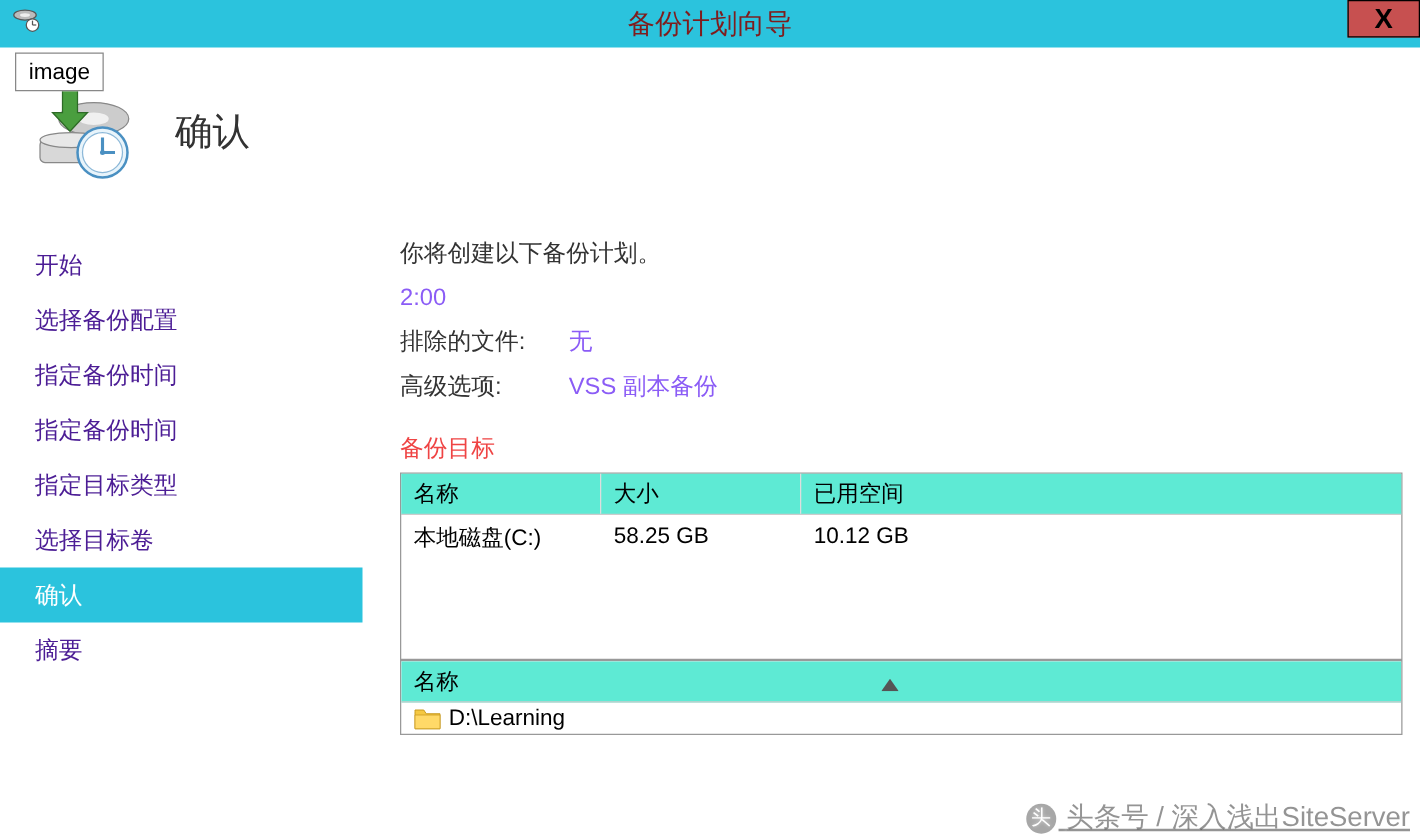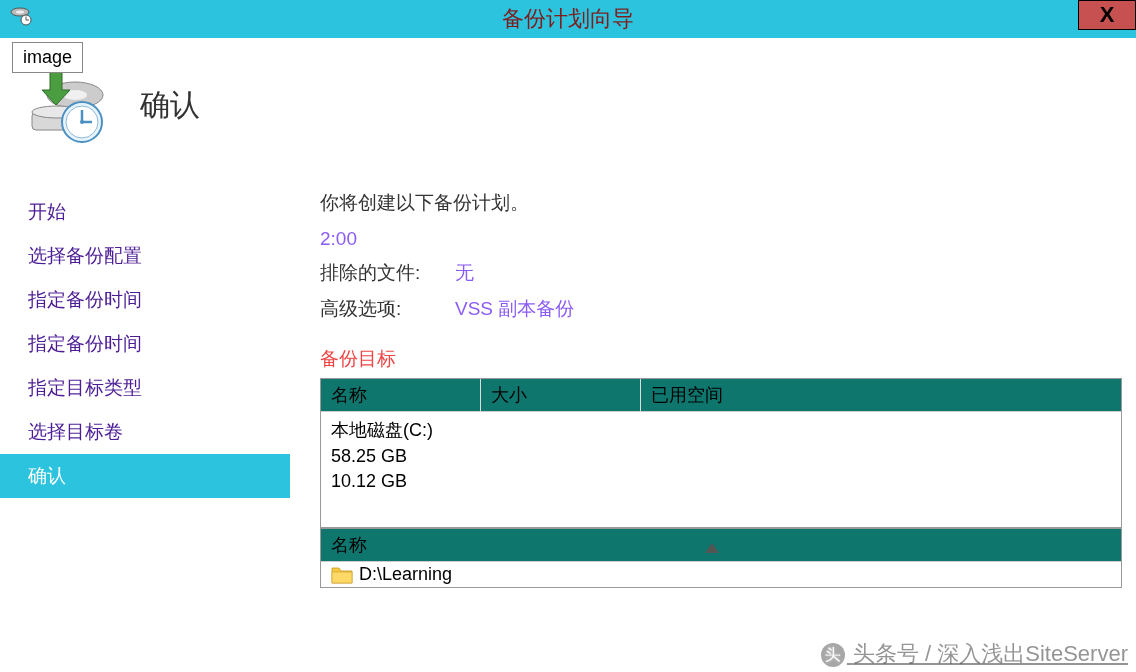--- a/index.html
+++ b/index.html
@@ -120,41 +120,40 @@
     }
     .table-box {
       border: 1px solid #999;
       background: #fff;
     }
     .target-table { height: 150px; }
     .items-table { height: 60px; overflow: hidden; }
     .table-header {
       display: flex;
       border-bottom: 1px solid #ccc;
-      background: #0f766e;
+      background: #5eead4;
       position: relative;
     }
     .th {
       padding: 4px 10px;
       font-size: 18px;
       border-right: 1px solid #ddd;
     }
     .th-name { width: 160px; }
     .th-size { width: 160px; }
     .th-used { flex: 1; border-right: none; }
     .th-full { flex: 1; border-right: none; position: relative; }
     .sort-arrow {
       position: absolute;
       left: 48%;
       top: 8px;
     }
     .table-row {
       display: flex;
       padding: 4px 0;
-      flex-direction: column;
     }
     .td {
       padding: 2px 10px;
       font-size: 18px;
     }
     .td-name { width: 160px; }
     .td-size { width: 160px; }
     .td-used { flex: 1; }
     .item-row {
       display: flex;
@@ -233,20 +232,21 @@
 
 <div class="content-area">
   <div class="sidebar">
     <div class="sidebar-item">开始</div>
     <div class="sidebar-item">选择备份配置</div>
     <div class="sidebar-item">指定备份时间</div>
     <div class="sidebar-item">指定备份时间</div>
     <div class="sidebar-item">指定目标类型</div>
     <div class="sidebar-item">选择目标卷</div>
     <div class="sidebar-item selected">确认</div>
+    <div class="sidebar-item">摘要</div>
   </div>
 
   <div class="main">
     <div class="intro-text">你将创建以下备份计划。</div>
 
     <div class="kv-row">
       <div class="kv-value">2:00</div>
     </div>
     <div class="kv-row">
       <div class="kv-label">排除的文件:</div>

